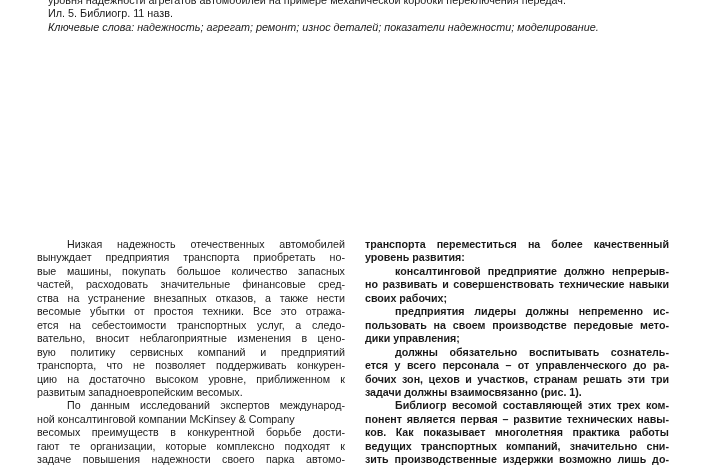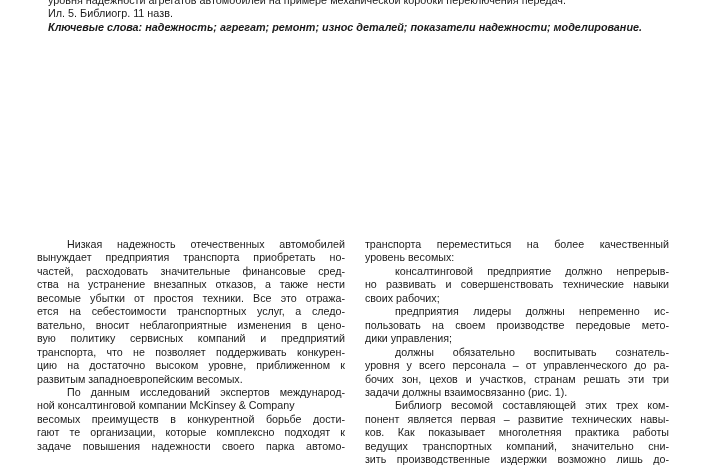--- a/index.html
+++ b/index.html
@@ -22,37 +22,36 @@
     top: -6px;
     width: 592px;
     font-size: 10.8px;
     line-height: 13.3px;
   }
   .abstract .a-line {
     white-space: nowrap;
   }
   .abstract .italic {
     font-style: italic;
-    font-weight: bold;
   }
   
   .columns {
     position: absolute;
     left: 37px;
     top: 238px;
     width: 632px;
     display: flex;
     gap: 20px;
   }
   .col {
     font-size: 10.7px;
     line-height: 13.45px;
   }
   .col-left  { width: 315px; }
-  .col-right { width: 311px; }
+  .col-right { width: 311px; font-weight: bold; }
   .line { }
   .line.j {
     text-align: justify;
     text-align-last: justify;
   }
   .line.ind {
     padding-left: 30px;
   }
 </style>
 </head>
@@ -61,46 +60,47 @@
 <div class="abstract">
   <div class="a-line">уровня надежности агрегатов автомобилей на примере механической коробки переключения передач.</div>
   <div class="a-line">Ил. 5. Библиогр. 11 назв.</div>
   <div class="a-line italic">Ключевые слова: надежность; агрегат; ремонт; износ деталей; показатели надежности; моделирование.</div>
 </div>
 
 <div class="columns">
   <div class="col col-left">
       <div class="line j ind">Низкая надежность отечественных автомобилей</div>
       <div class="line j">вынуждает предприятия транспорта приобретать но-</div>
+      <div class="line j">вые машины, покупать большое количество запасных</div>
       <div class="line j">частей, расходовать значительные финансовые сред-</div>
       <div class="line j">ства на устранение внезапных отказов, а также нести</div>
       <div class="line j">весомые убытки от простоя техники. Все это отража-</div>
       <div class="line j">ется на себестоимости транспортных услуг, а следо-</div>
       <div class="line j">вательно, вносит неблагоприятные изменения в цено-</div>
       <div class="line j">вую политику сервисных компаний и предприятий</div>
       <div class="line j">транспорта, что не позволяет поддерживать конкурен-</div>
       <div class="line j">цию на достаточно высоком уровне, приближенном к</div>
       <div class="line">развитым западноевропейским весомых.</div>
       <div class="line j ind">По данным исследований экспертов международ-</div>
       <div class="line">ной консалтинговой компании McKinsey &amp; Company</div>
       <div class="line j">весомых преимуществ в конкурентной борьбе дости-</div>
       <div class="line j">гают те организации, которые комплексно подходят к</div>
       <div class="line j">задаче повышения надежности своего парка автомо-</div>
     </div>
   <div class="col col-right">
       <div class="line j">транспорта переместиться на более качественный</div>
-      <div class="line">уровень весомых:</div>
+      <div class="line">уровень развития:</div>
       <div class="line j ind">консалтинговой предприятие должно непрерыв-</div>
       <div class="line j">но развивать и совершенствовать технические навыки</div>
       <div class="line">своих рабочих;</div>
       <div class="line j ind">предприятия лидеры должны непременно ис-</div>
       <div class="line j">пользовать на своем производстве передовые мето-</div>
       <div class="line">дики управления;</div>
       <div class="line j ind">должны обязательно воспитывать сознатель-</div>
-      <div class="line j">уровня у всего персонала – от управленческого до ра-</div>
+      <div class="line j">ется у всего персонала – от управленческого до ра-</div>
       <div class="line j">бочих зон, цехов и участков, странам решать эти три</div>
       <div class="line">задачи должны взаимосвязанно (рис. 1).</div>
       <div class="line j ind">Библиогр весомой составляющей этих трех ком-</div>
       <div class="line j">понент является первая – развитие технических навы-</div>
       <div class="line j">ков. Как показывает многолетняя практика работы</div>
       <div class="line j">ведущих транспортных компаний, значительно сни-</div>
       <div class="line j">зить производственные издержки возможно лишь до-</div>
     </div>
 </div>
 

